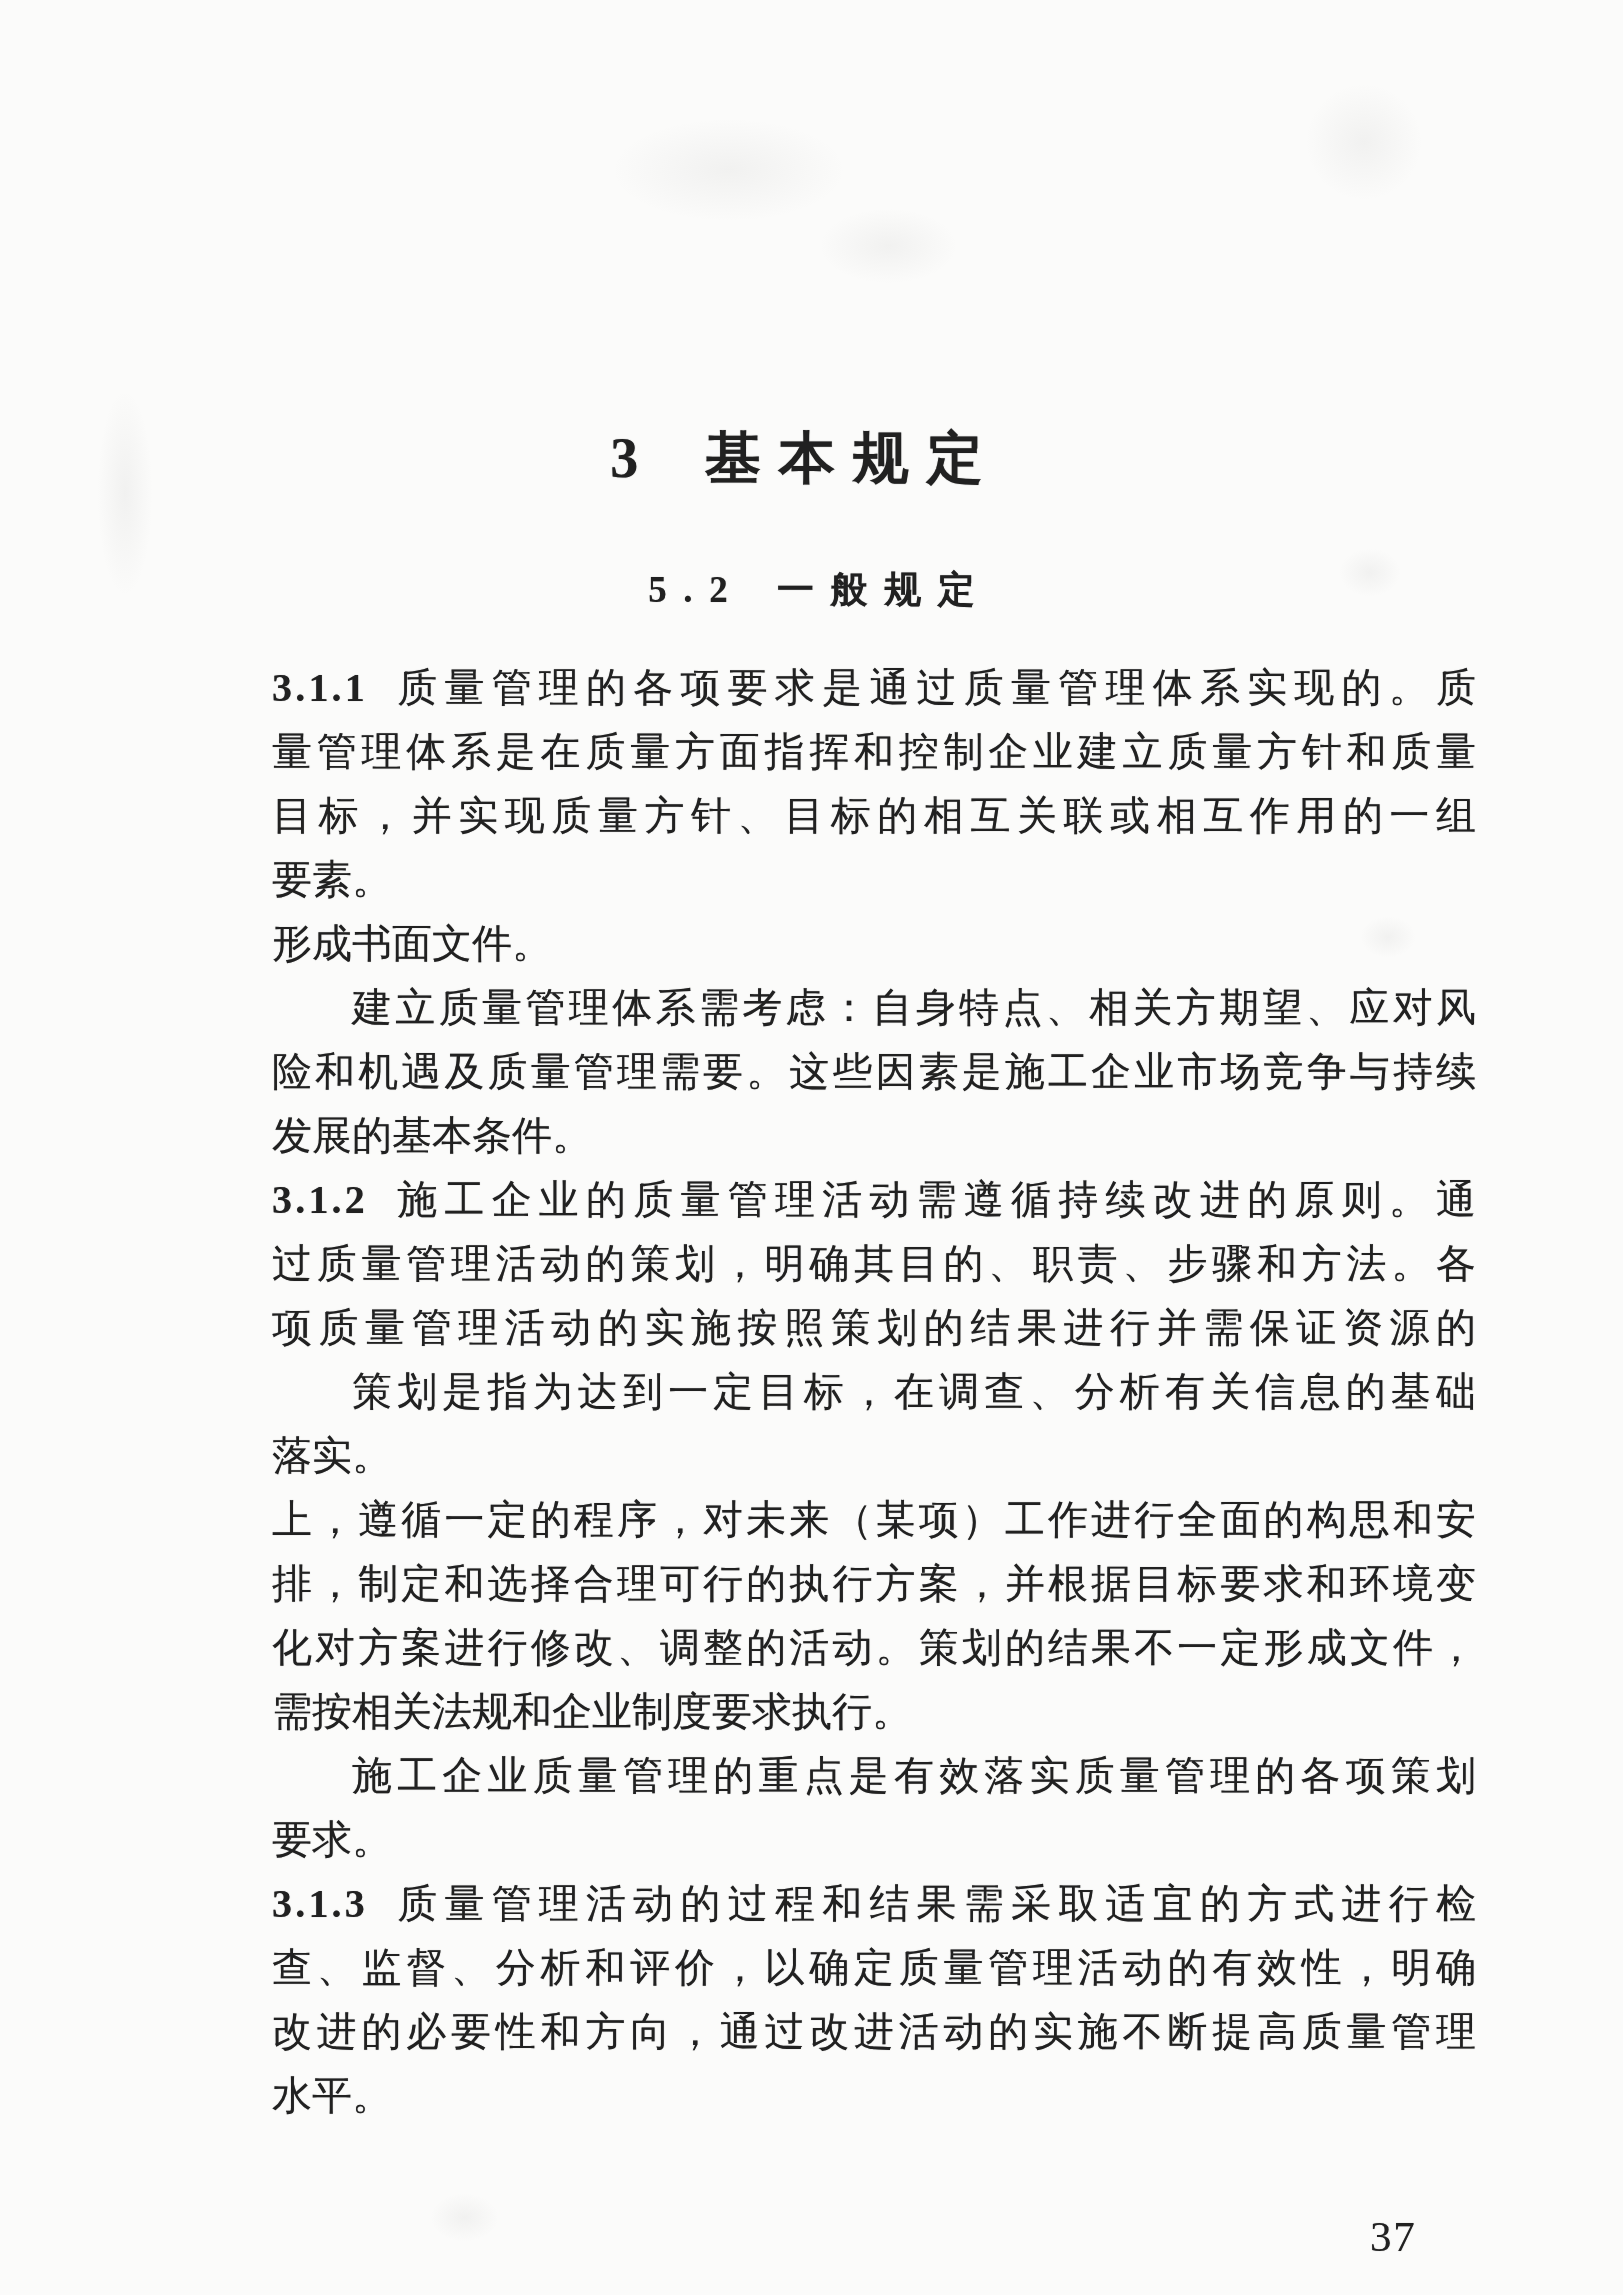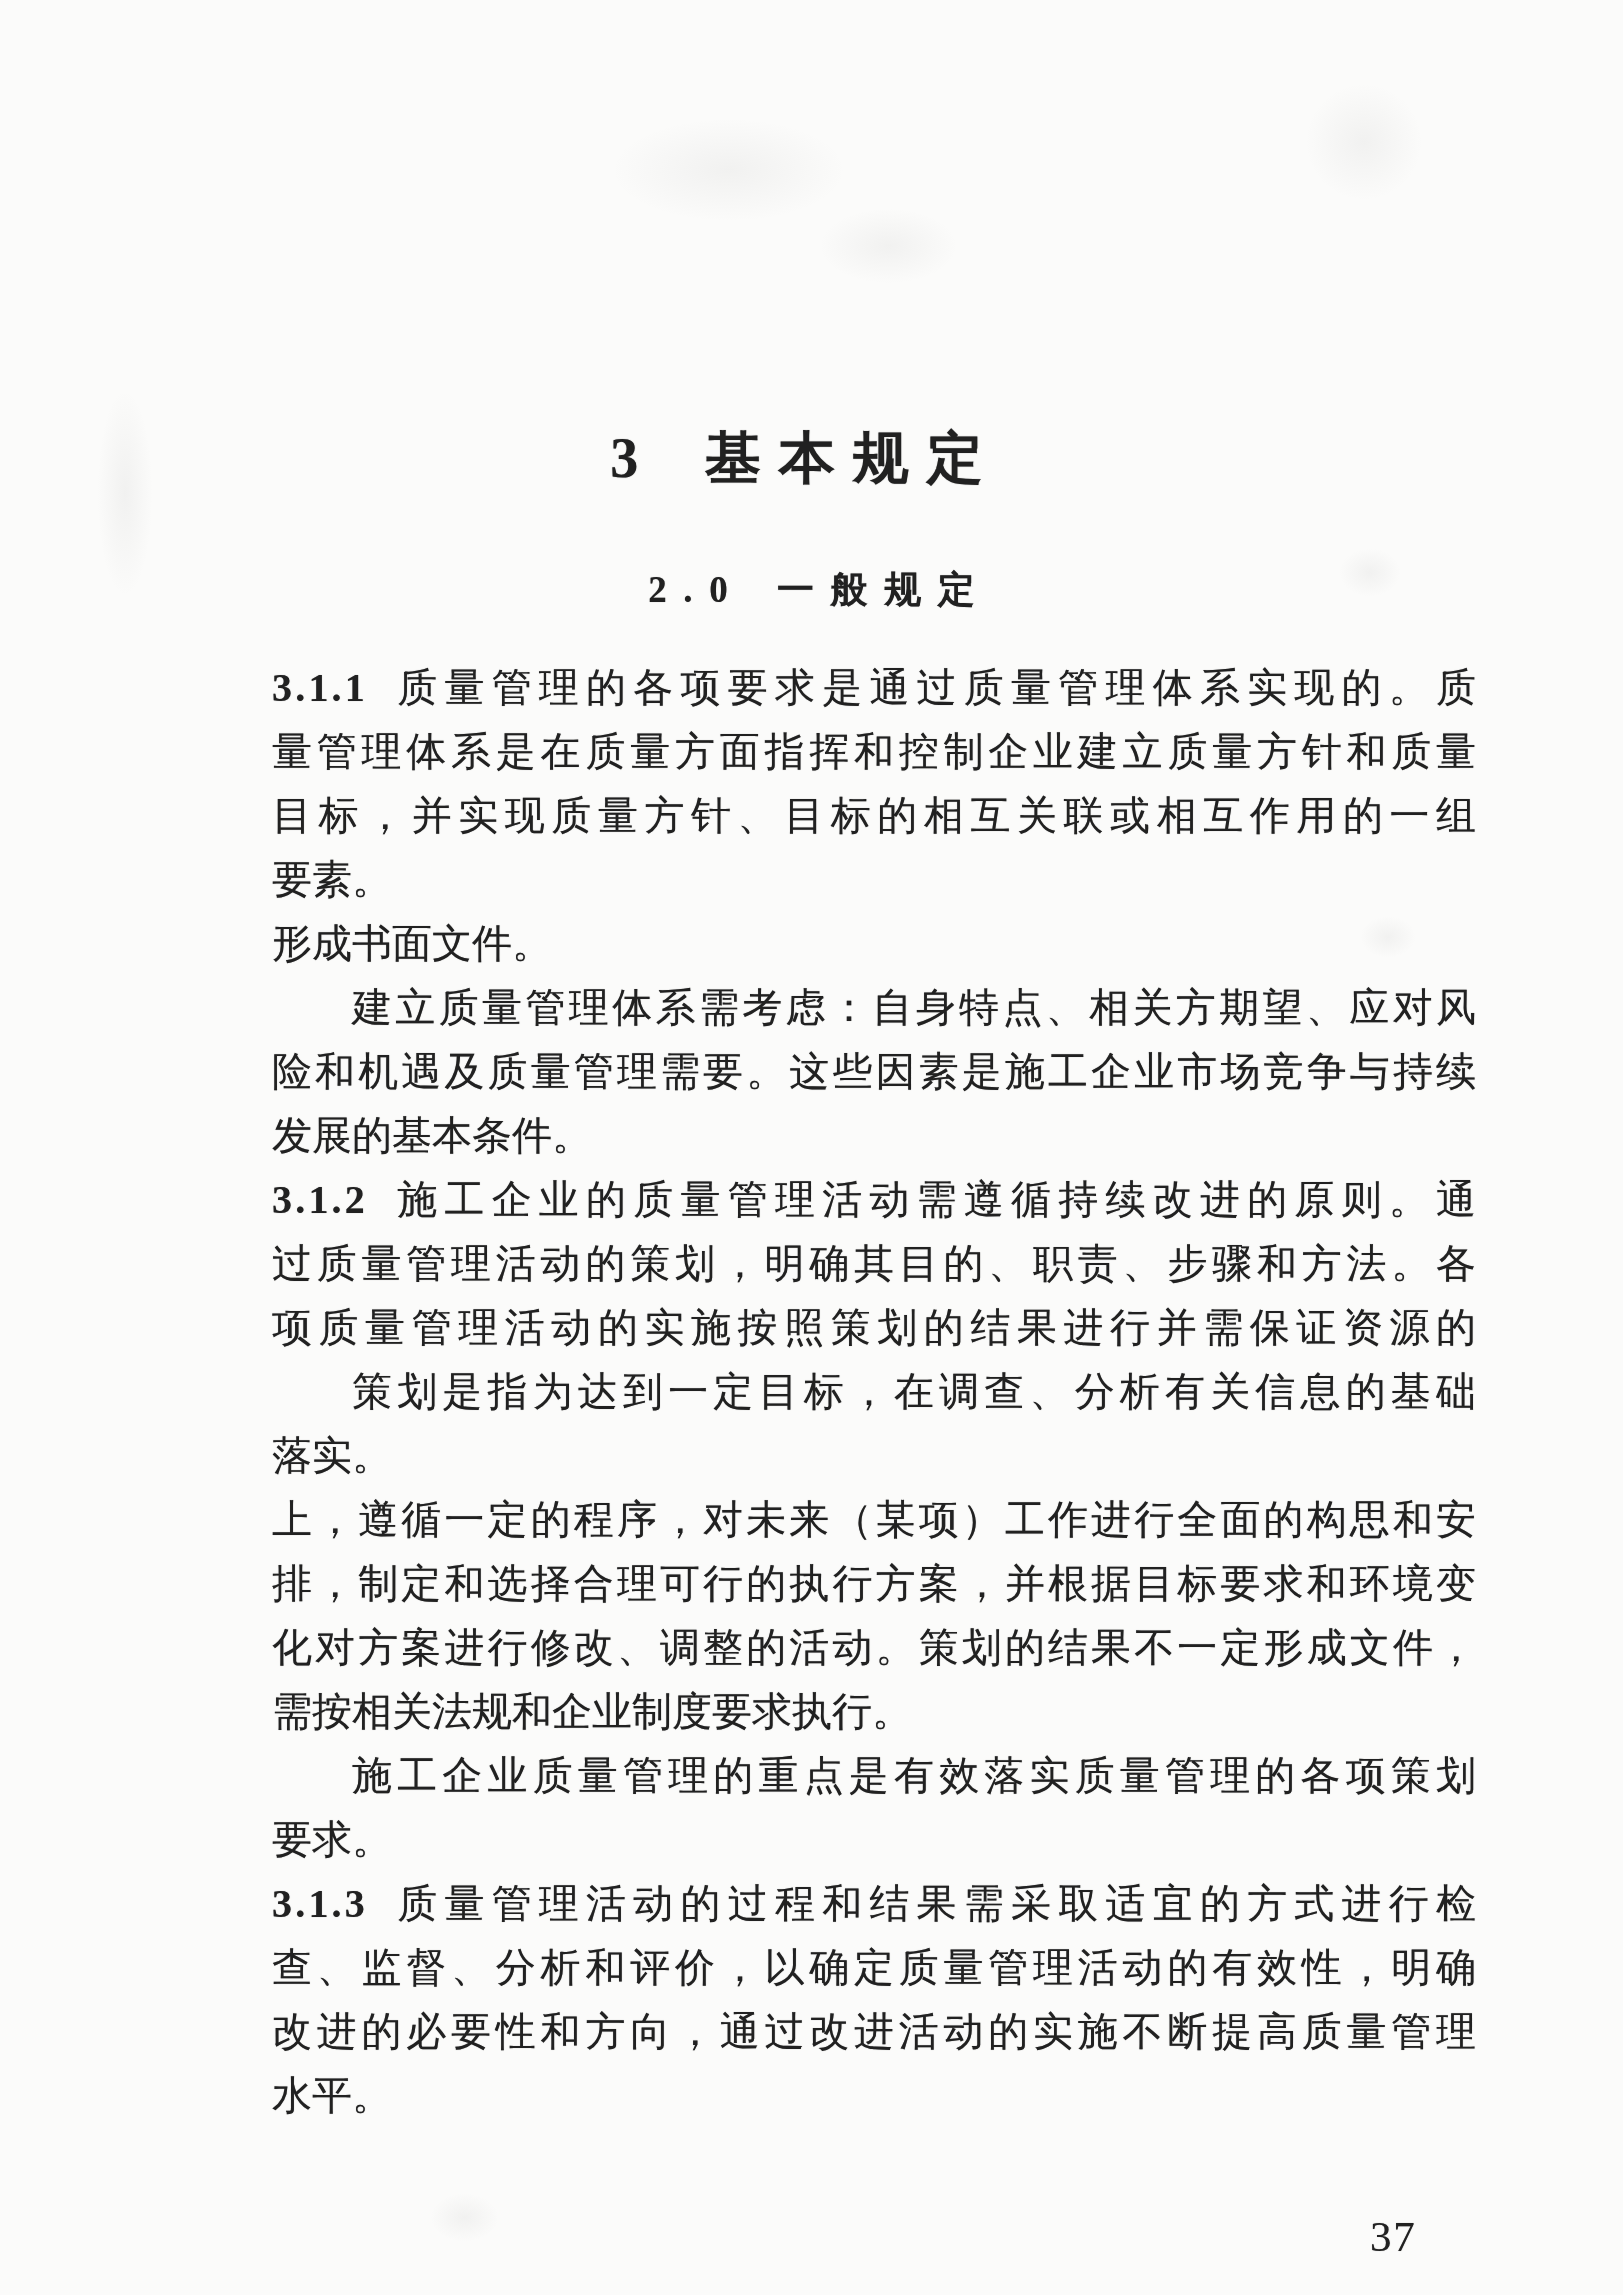--- a/index.html
+++ b/index.html
@@ -96,21 +96,21 @@
 <div class="page">
   <div class="smudge" style="left:611px; top:118px; width:236px; height:104px;"></div>
   <div class="smudge" style="left:819px; top:208px; width:139px; height:76px;"></div>
   <div class="smudge" style="left:1305px; top:83px; width:118px; height:118px;"></div>
   <div class="smudge" style="left:97px; top:389px; width:56px; height:208px;"></div>
   <div class="smudge" style="left:1339px; top:548px; width:62px; height:49px;"></div>
   <div class="smudge" style="left:1360px; top:916px; width:56px; height:42px;"></div>
   <div class="smudge" style="left:430px; top:2193px; width:69px; height:49px;"></div>
 
   <h1 class="chapter-title">3 基本规定</h1>
-  <h2 class="section-title">2.0 一般规定</h2>
+  <h2 class="section-title">5.2 一般规定</h2>
 
   <main class="body-text" id="paragraphs">
       <div class="line fill"><span class="clause-label">3.1.1</span>质量管理的各项要求是通过质量管理体系实现的。质</div>
       <div class="line fill">量管理体系是在质量方面指挥和控制企业建立质量方针和质量</div>
       <div class="line fill">目标，并实现质量方针、目标的相互关联或相互作用的一组</div>
       <div class="line">要素。</div>
       <div class="line">形成书面文件。</div>
       <div class="line fill indent">建立质量管理体系需考虑：自身特点、相关方期望、应对风</div>
       <div class="line fill">险和机遇及质量管理需要。这些因素是施工企业市场竞争与持续</div>
       <div class="line">发展的基本条件。</div>

